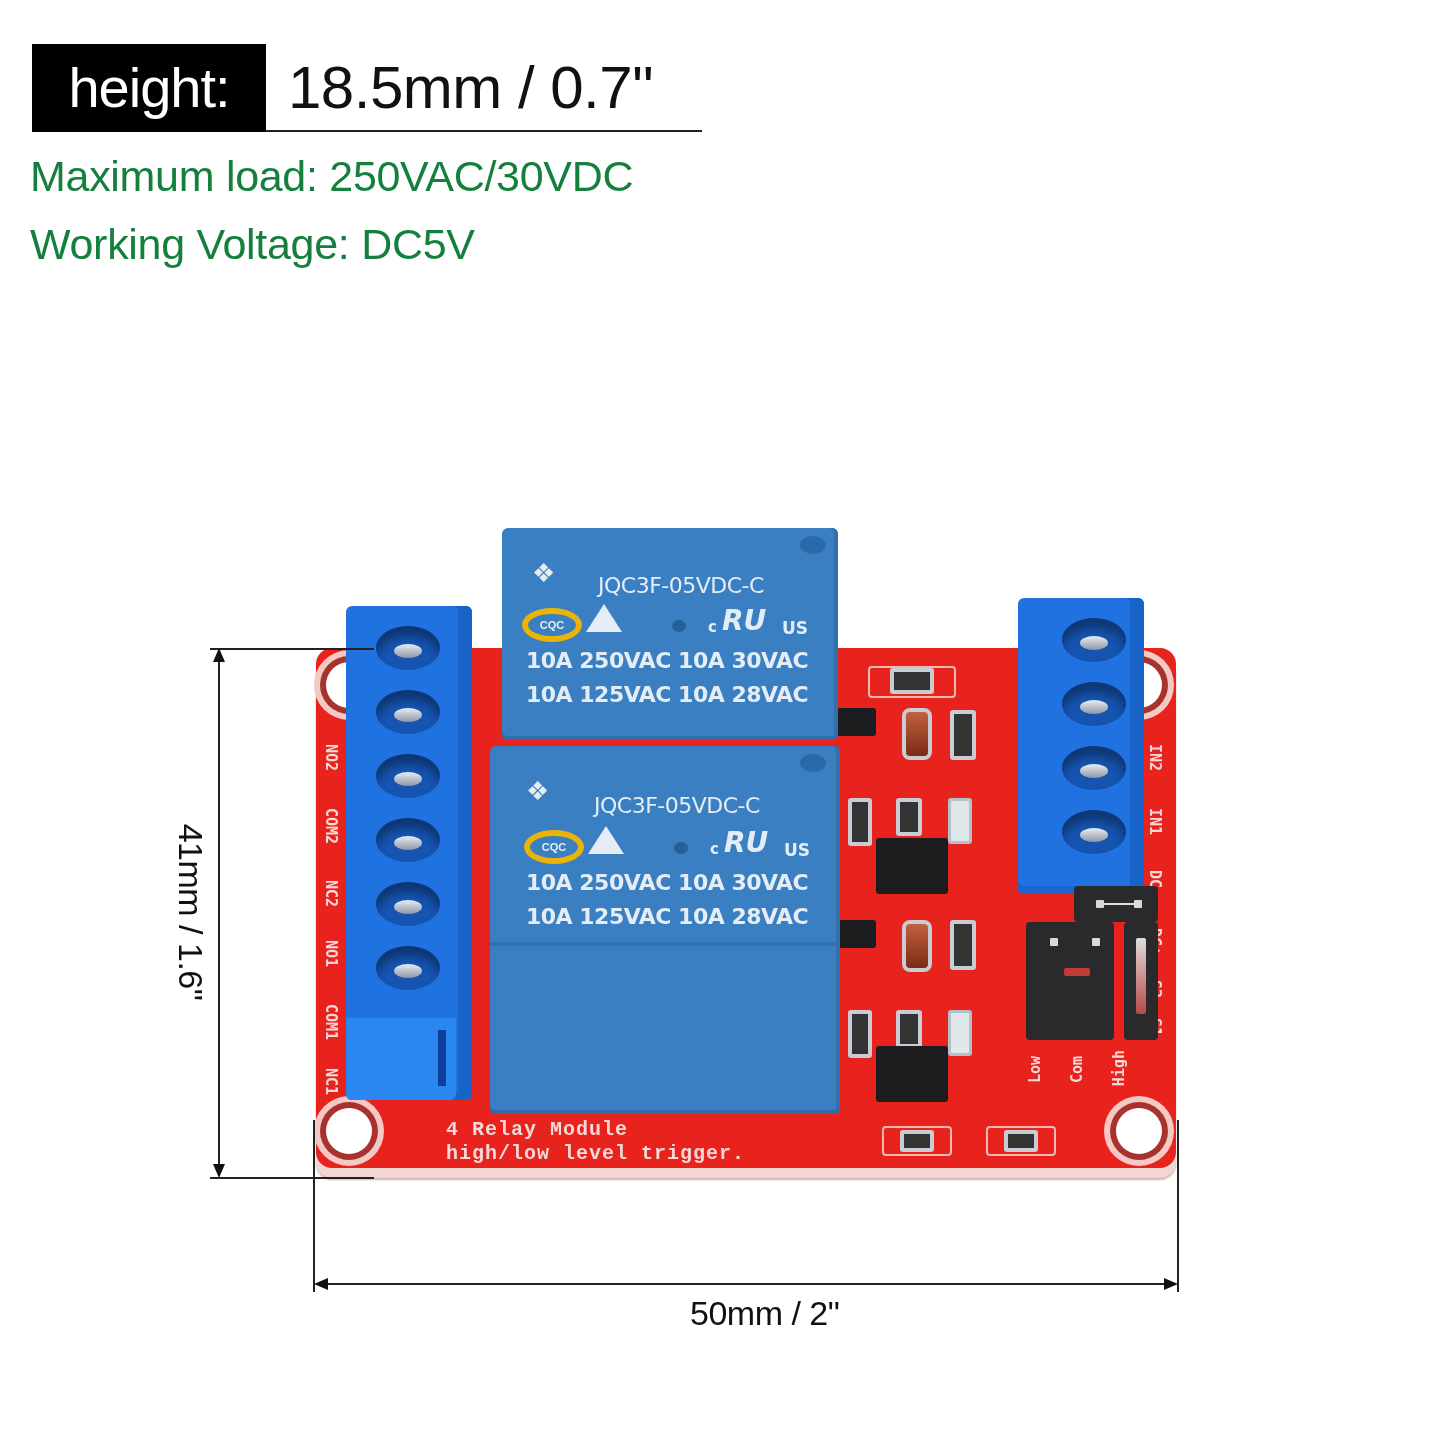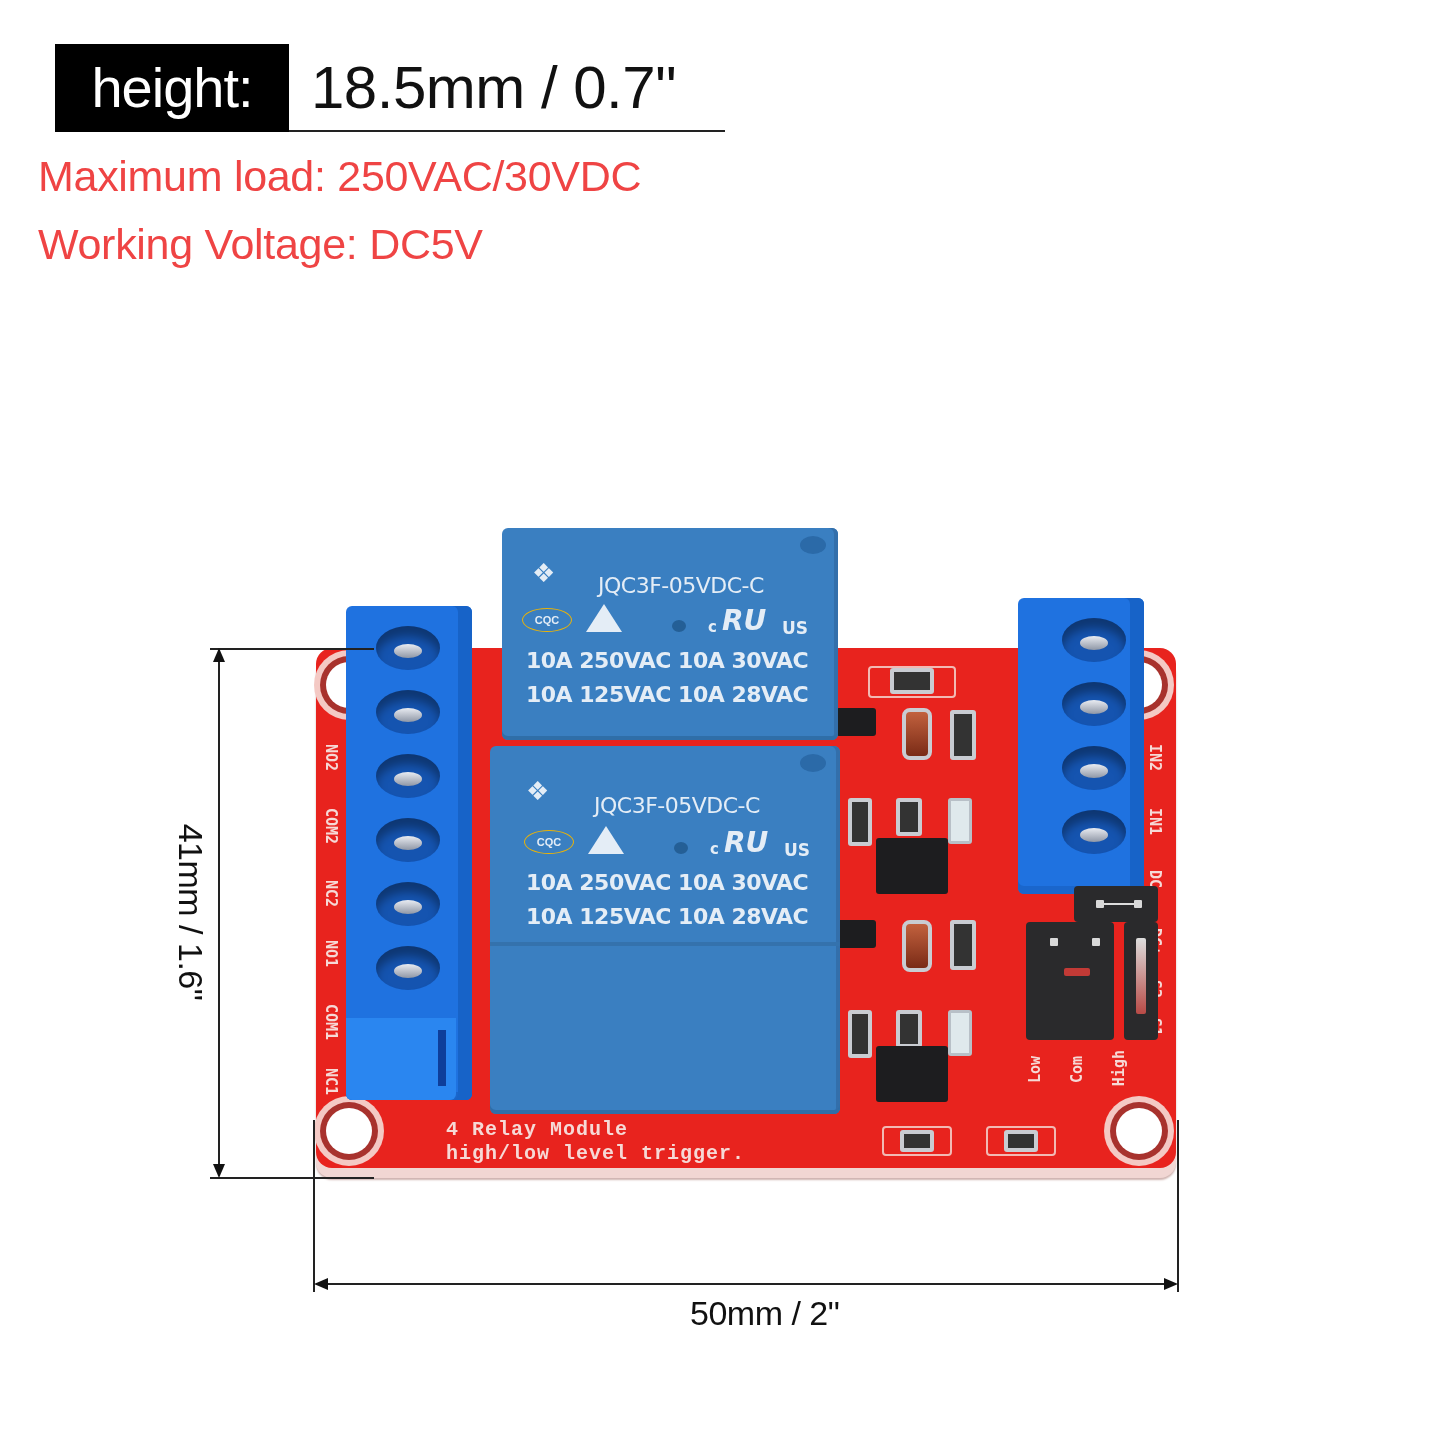--- a/index.html
+++ b/index.html
@@ -1,46 +1,46 @@
 <!DOCTYPE html>
 <html><head>
 <meta charset="utf-8">
 <style>
   html, body { margin:0; padding:0; background:#ffffff; }
   body { width:1445px; height:1445px; position:relative; overflow:hidden;
          font-family:"Liberation Sans", sans-serif; color:#111; }
   .abs { position:absolute; }
 
   
-  .spec-head { left:32px; top:44px; height:88px; width:670px;margin-left:23px; }
+  .spec-head { left:32px; top:44px; height:88px; width:670px; }
   .spec-key { position:absolute; left:0; top:0; width:234px; height:88px; background:#000;
               color:#fff; font-size:56px; line-height:88px; text-align:center; letter-spacing:-1px; }
   .spec-val { position:absolute; left:256px; top:0; height:88px; font-size:60px; line-height:88px; letter-spacing:-0.5px; }
   .spec-rule { position:absolute; left:234px; top:86px; width:436px; height:2px; background:#222; }
-  .spec-line { left:30px; font-size:43px; letter-spacing:-0.3px; color:#ef4444;margin-left:8px; }
+  .spec-line { left:30px; font-size:43px; letter-spacing:-0.3px; color:#15803d; }
 
   
   .pcb { left:316px; top:648px; width:860px; height:520px; background:#e8231e;
          border-radius:16px; box-shadow: 0 10px 0 #f1d6d3, 0 12px 2px #cfb3b0; }
   .pcb-edge { left:318px; top:1158px; width:856px; height:16px; background:#f3dcda; border-radius:0 0 10px 10px; }
   .hole { position:absolute; width:46px; height:46px; border-radius:50%; background:#fff;
           box-shadow: 0 0 0 6px #a8322d, 0 0 0 12px #f4c9c4; }
 
   .terminal { background:#1f72e0; border-radius:6px; box-shadow: inset -14px 0 0 #1763c8, inset 0 -8px 0 #1a66cc; }
   .screw { position:absolute; width:64px; height:44px; border-radius:50%; background:#1554b0;
            box-shadow: inset 0 10px 10px rgba(0,0,0,.35); }
   .screw::after { content:""; position:absolute; left:18px; top:18px; width:28px; height:14px; border-radius:50%;
                   background:linear-gradient(#e9ecf2,#8f97a6); }
   .term-base { position:absolute; background:#2a86f0; }
 
   .relay { background:#3a7fc1; border-radius:6px; box-shadow: inset 0 -4px 0 #2f6ea8, inset -4px 0 0 #336fab; }
   .relay-text { color:#e4edf6; font-family:"DejaVu Sans", sans-serif; font-weight:bold; position:absolute; white-space:nowrap; }
   .relay-model { font-size:22px; font-weight:normal; letter-spacing:-0.5px;margin-top:17px; }
   .relay-rating { font-size:22px; letter-spacing:-0.5px; }
-  .badge-cqc { position:absolute; width:48px; height:22px; border:1px solid #eab308; border-radius:50%;
+  .badge-cqc { position:absolute; width:48px; height:22px; border:6px solid #eab308; border-radius:50%;
                color:#e4edf6; font-size:11px; font-weight:bold; text-align:center; line-height:22px; }
   .badge-tri { position:absolute; width:0; height:0; border-left:18px solid transparent; border-right:18px solid transparent;
                border-bottom:28px solid #e4edf6; }
   .relay-dot { position:absolute; width:14px; height:12px; border-radius:50%; background:#245f96; }
   .relay-hole { position:absolute; width:26px; height:18px; border-radius:50%; background:#2b6aa8; }
 
   .silk { position:absolute; color:#f6d9d6; font-family:"DejaVu Sans Mono", monospace; font-weight:bold; }
   .vlabel { writing-mode:vertical-rl; font-size:15px; white-space:nowrap; }
   .bot-label { font-family:"Liberation Mono", monospace; font-size:20px; letter-spacing:1px; color:#f6d9d6; font-weight:bold; }
 

